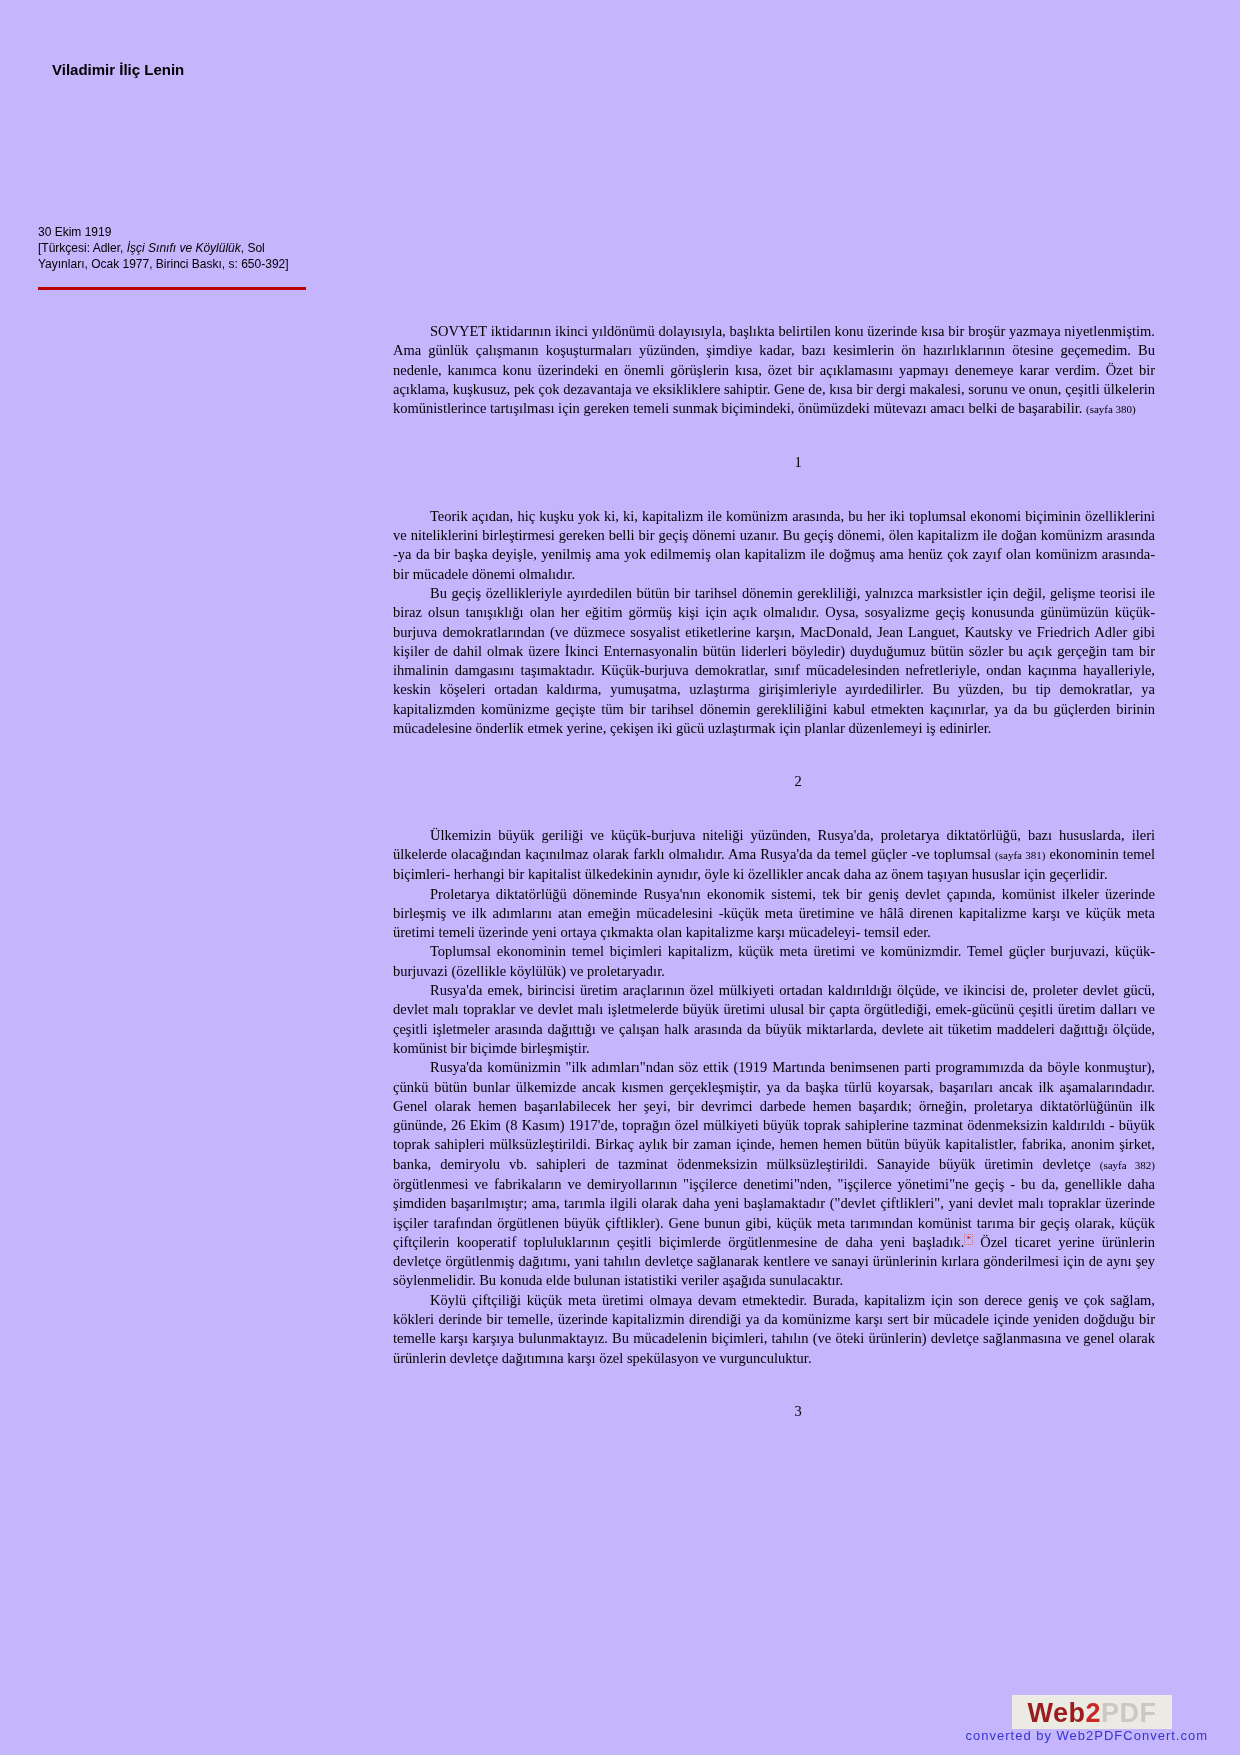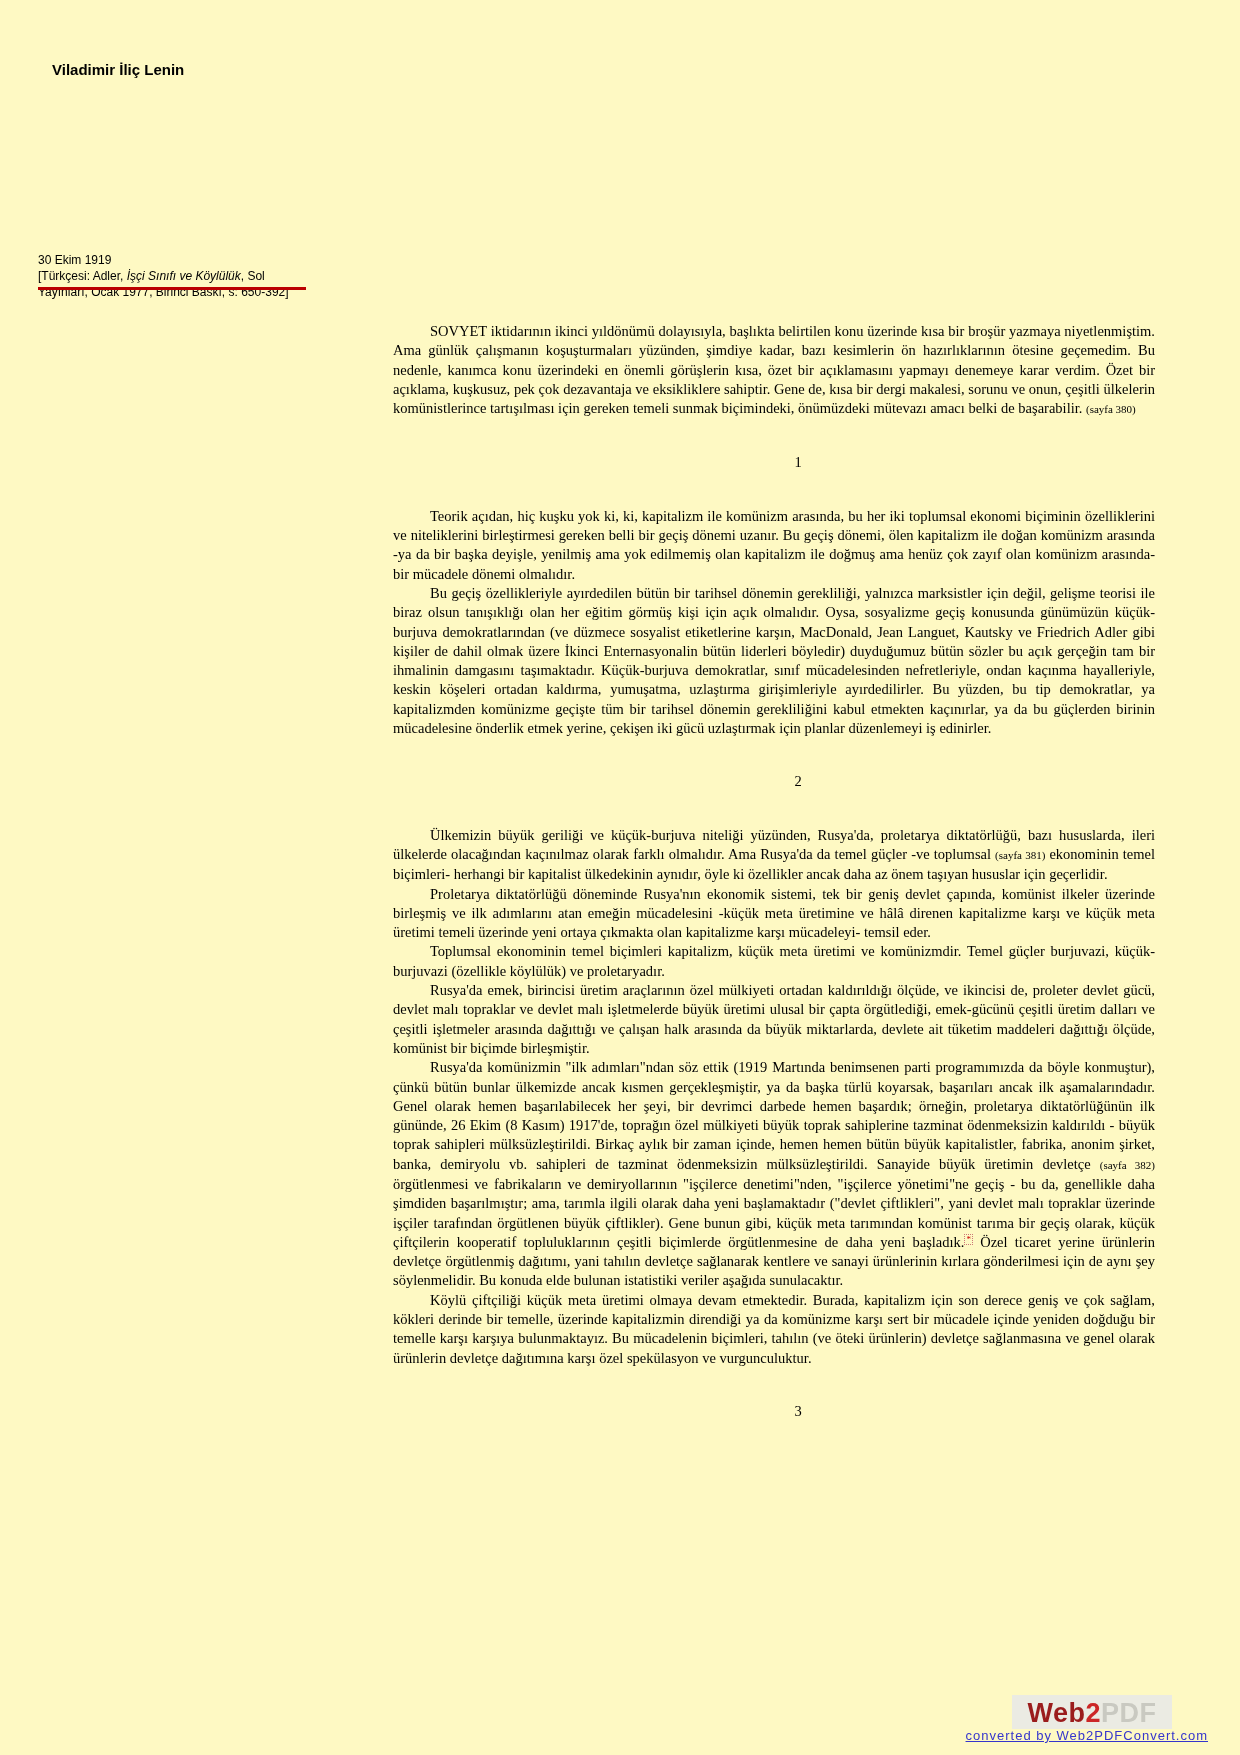--- a/index.html
+++ b/index.html
@@ -1,29 +1,29 @@
 <!DOCTYPE html>
 <html><head>
 <meta charset="utf-8">
 <style>
   html,body{margin:0;padding:0;background:#ffffff;}
   .page{
     position:relative;
     width:1240px;height:1755px;
-    background:#fef9c3;
+    background:#c4b5fd;
     font-family:"Liberation Sans","DejaVu Sans",sans-serif;
     color:#000;
     overflow:hidden;
   }
   
   .header{position:absolute;left:52px;top:60px;width:330px;}
   .author{font-size:15px;font-weight:bold;line-height:20px;margin-bottom:8px;}
   .doc-title{font-size:21px;font-weight:bold;line-height:24px;}
   
-  .citation{position:absolute;left:38px;top:252px;width:300px;font-size:12px;line-height:16px;}
+  .citation{position:absolute;left:38px;top:224px;width:300px;font-size:12px;line-height:16px;}
   .citation .it{font-style:italic;}
   .red-rule{position:absolute;left:38px;top:287px;width:268px;height:3px;background:#bb0000;}
   
   .bodycol{position:absolute;left:393px;top:322px;width:762px;font-size:14.5px;line-height:19.3px;font-family:Liberation Serif, serif;}
   .para{text-align:justify;text-indent:37px;margin:0;}
   .heading{text-align:center;padding-left:48px;margin:34px 0;}
   .sayfa{font-size:11px;}
   .fnote{
     display:inline-block;position:relative;top:-5px;
     font-size:9px;line-height:9px;color:#cc0000;
@@ -35,21 +35,21 @@
     position:absolute;left:1012px;top:1695px;width:160px;height:34px;
     background:#ebebe3;display:flex;align-items:flex-end;justify-content:center;
     font-weight:bold;font-size:27px;letter-spacing:0.5px;
   }
   .logo-web{color:#9b1c1c;}
   .logo-two{color:#cc2727;}
   .logo-pdf{color:#c9c9c1;}
   .conv-link{
     position:absolute;right:32px;top:1728px;
     font-size:13px;letter-spacing:1px;
-    color:#3535cd;text-decoration:underline;cursor:pointer;
+    color:#3535cd;cursor:pointer;
   }
 </style>
 </head>
 <body>
 
 <div class="page">
 
   <div class="header">
     <div class="author">Viladimir İliç Lenin</div>
   </div>

